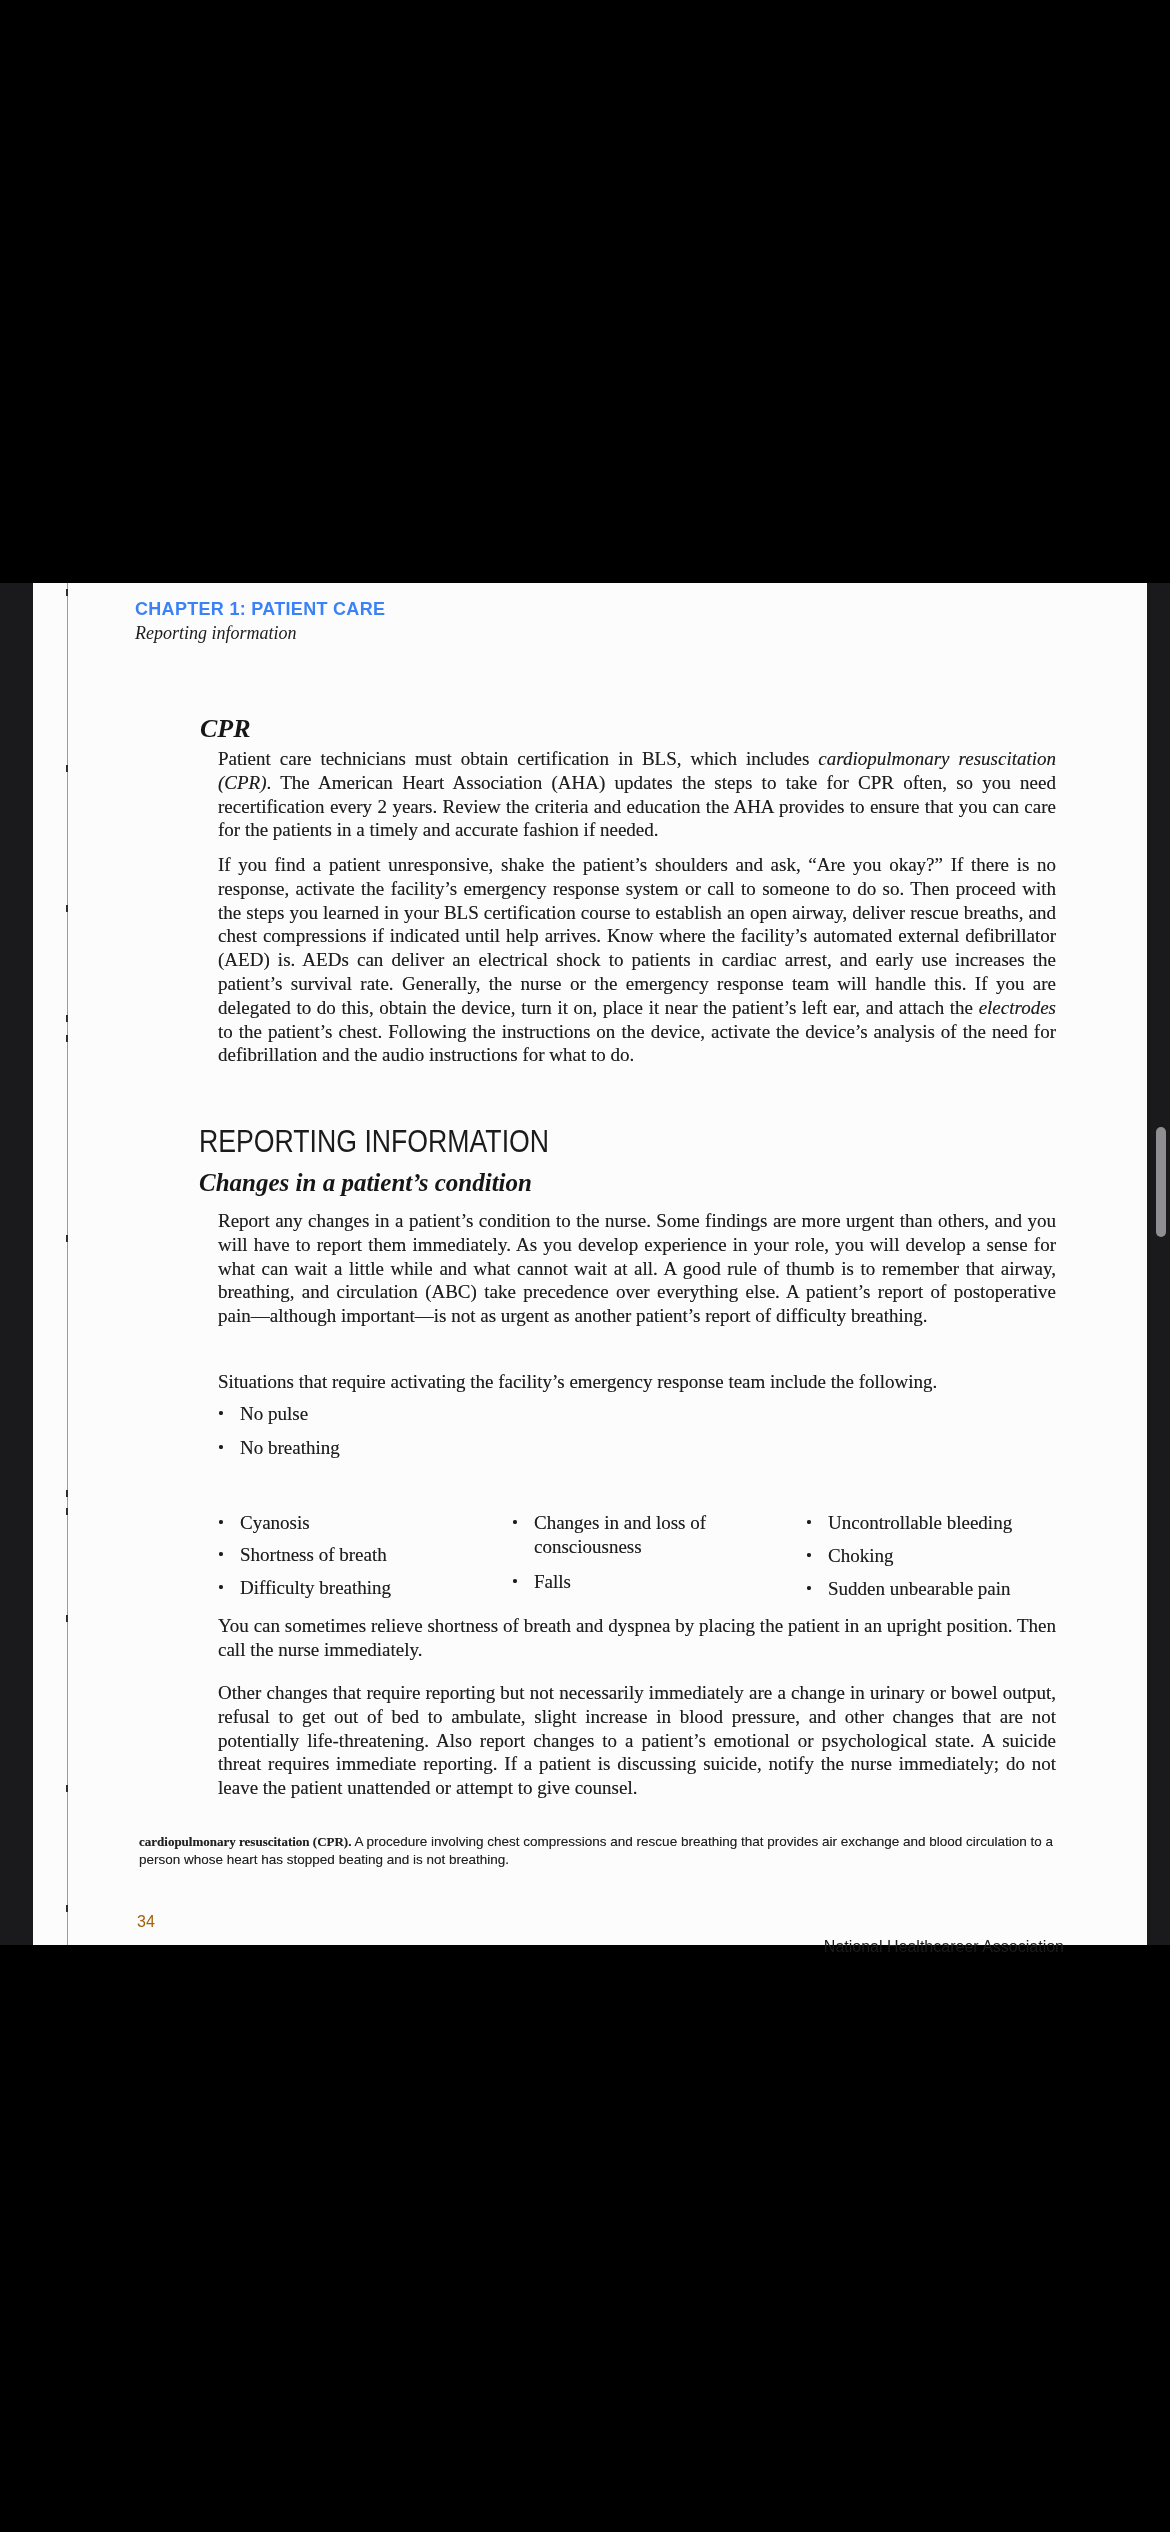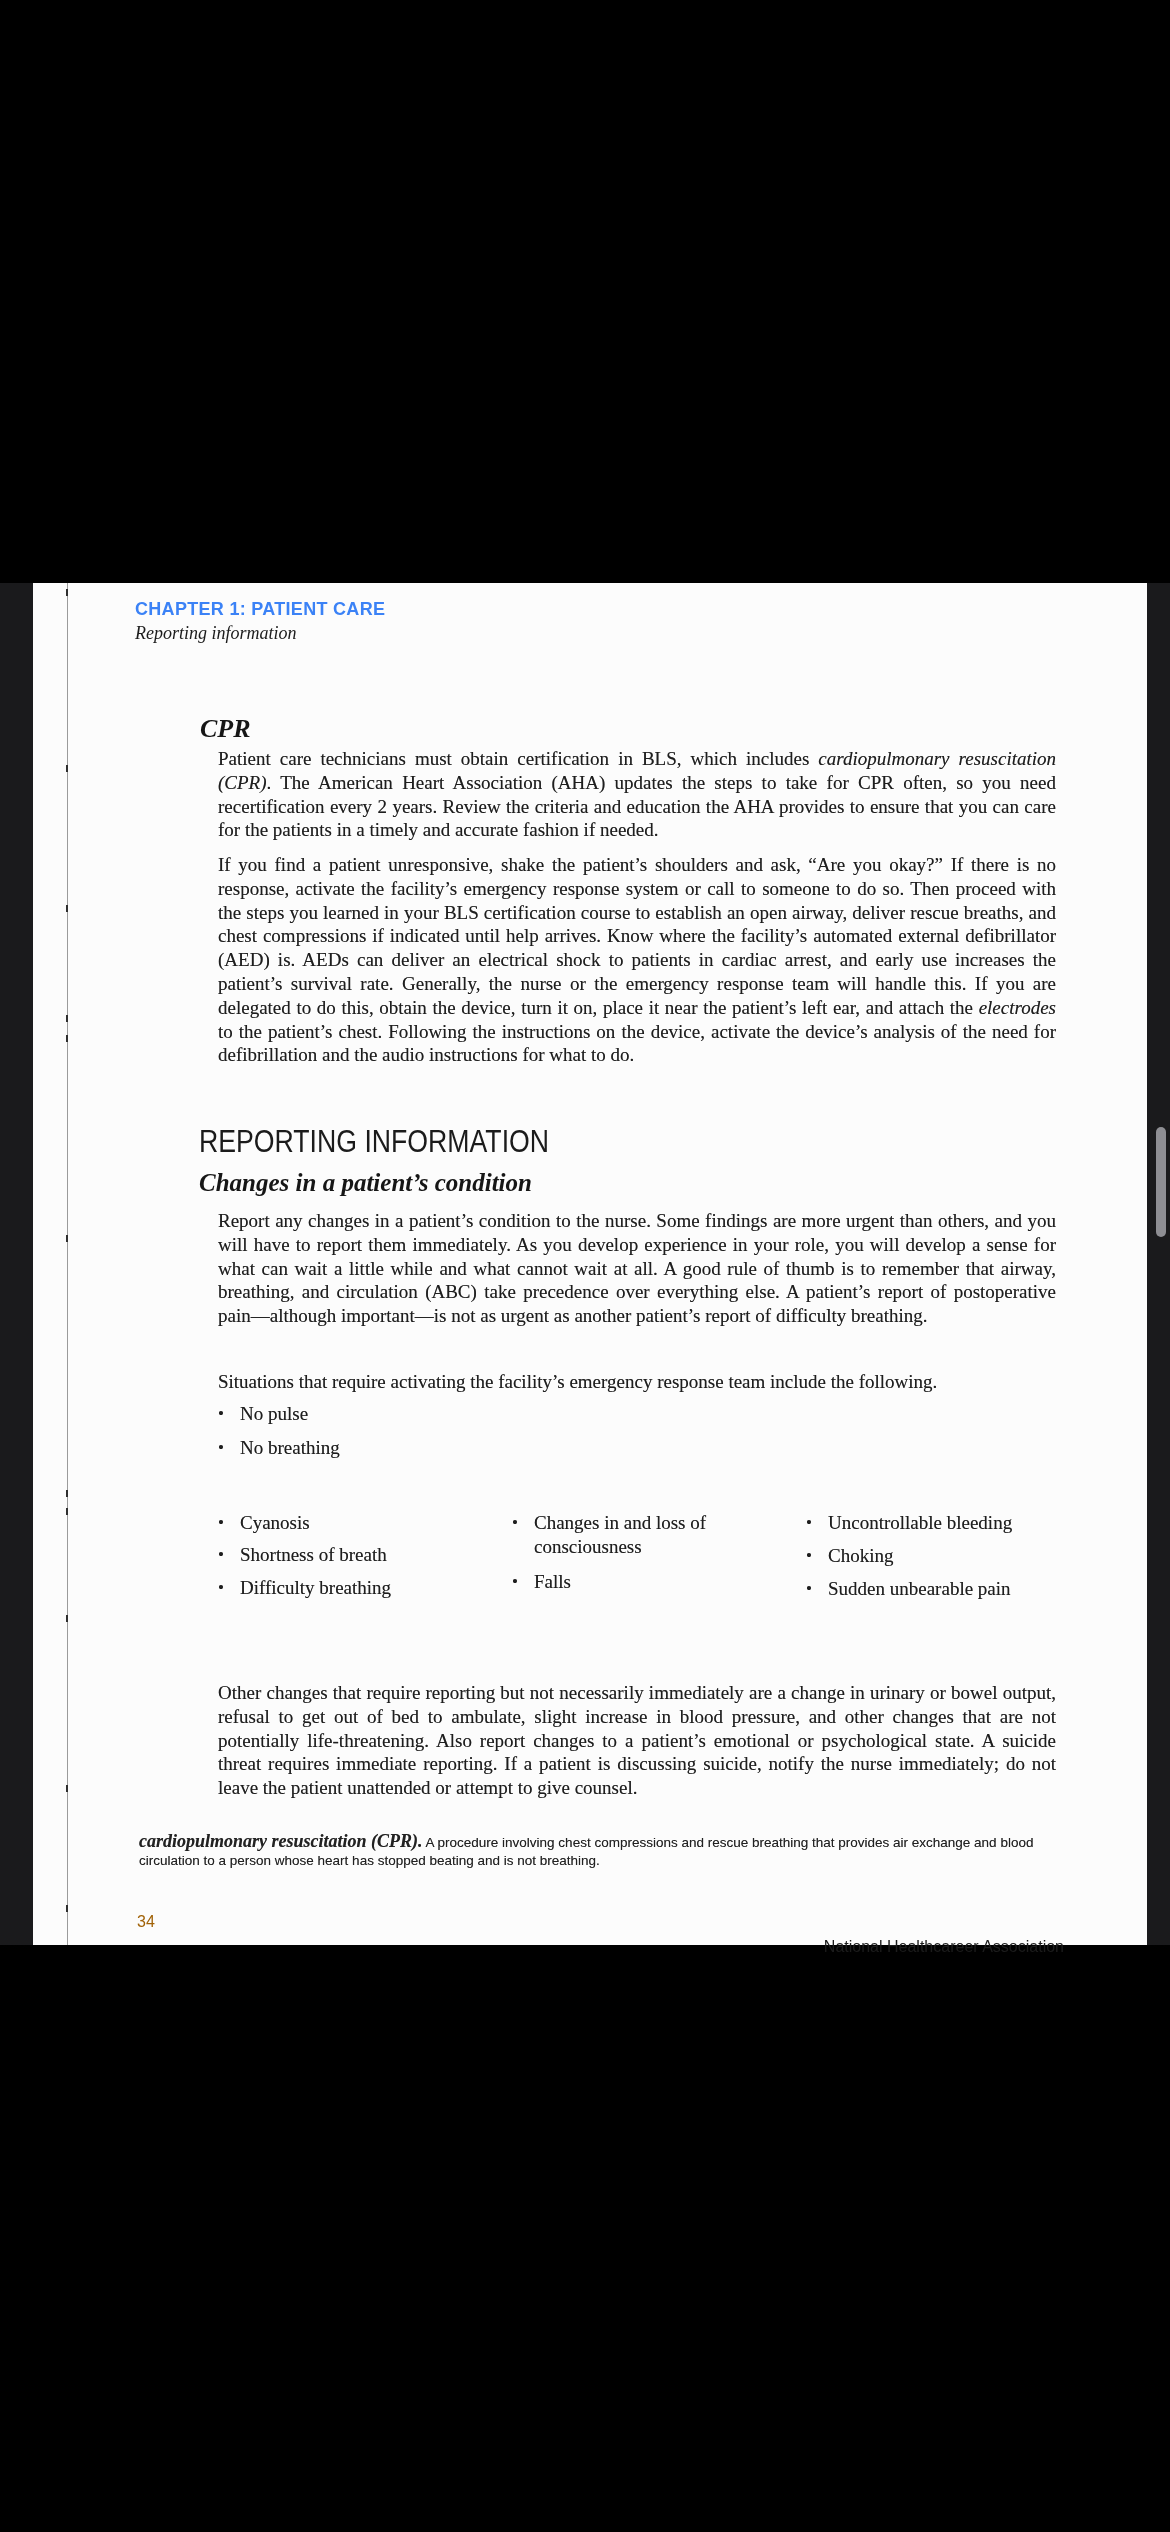--- a/index.html
+++ b/index.html
@@ -29,21 +29,21 @@
   .col-left{left:185px;width:838px;}
   .it{font-style:italic;}
   .intro-line{text-align:left;}
   .blist{position:absolute;font-size:19px;line-height:24px;color:#1e1e1e;
          text-shadow:0 0 .5px rgba(30,30,30,.5);}
   .bitem{display:flex;align-items:flex-start;}
   .bullet{width:14px;flex:0 0 14px;margin-right:8px;font-size:17px;line-height:24px;}
   .btext{flex:1;}
   .fn{position:absolute;left:106px;width:918px;font-family:"Liberation Sans", sans-serif;
       font-size:13.5px;line-height:17.5px;color:#222;text-shadow:0 0 .4px rgba(30,30,30,.45);}
-  .fn-term{font-family:"Liberation Serif", serif;font-weight:bold;font-style:italic;font-size:18px;margin-top:16px;}
+  .fn-term{font-family:"Liberation Serif", serif;font-weight:bold;font-size:13px;margin-top:16px;}
   .footer-num{position:absolute;left:104px;top:1330px;font-family:"Liberation Sans", sans-serif;
               font-size:16px;color:#a16207;}
   .footer-pub{position:absolute;right:83px;top:1330px;font-family:"Liberation Sans", sans-serif;
               font-size:16px;color:#1c1c1c;margin-top:25px;}
 </style>
 </head>
 <body>
 
 <div class="screen">
 
@@ -129,20 +129,21 @@
       <div class="bitem" style="margin-top:9px">
         <span class="bullet">•</span>
         <span class="btext">Choking</span>
       </div>
       <div class="bitem" style="margin-top:9px">
         <span class="bullet">•</span>
         <span class="btext">Sudden unbearable pain</span>
       </div>
     </div>
 
+    <div class="body-text col-left" style="top:1031px">You can sometimes relieve shortness of breath and dyspnea by placing the patient in an upright position. Then call the nurse immediately.</div>
 
     <div class="body-text col-left" style="top:1098px">Other changes that require reporting but not necessarily immediately are a change in urinary or bowel output, refusal to get out of bed to ambulate, slight increase in blood pressure, and other changes that are not potentially life-threatening. Also report changes to a patient’s emotional or psychological state. A suicide threat requires immediate reporting. If a patient is discussing suicide, notify the nurse immediately; do not leave the patient unattended or attempt to give counsel.</div>
 
     <div class="fn" style="top:1250px">
       <span class="fn-term">cardiopulmonary resuscitation (CPR).</span><span> A procedure involving chest compressions and rescue breathing that provides air exchange and blood circulation to a person whose heart has stopped beating and is not breathing.</span>
     </div>
 
 
     <div class="footer-num">34</div>
     <div class="footer-pub">National Healthcareer Association</div>

